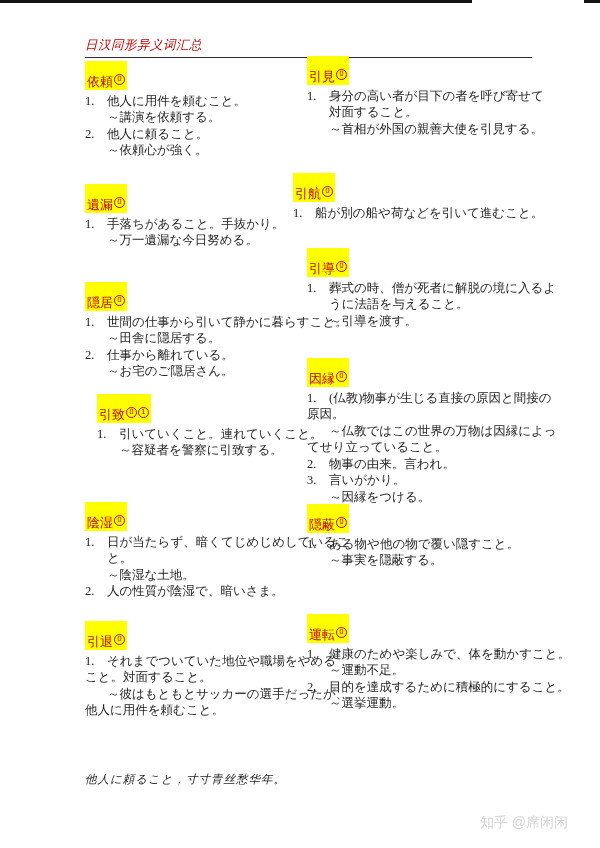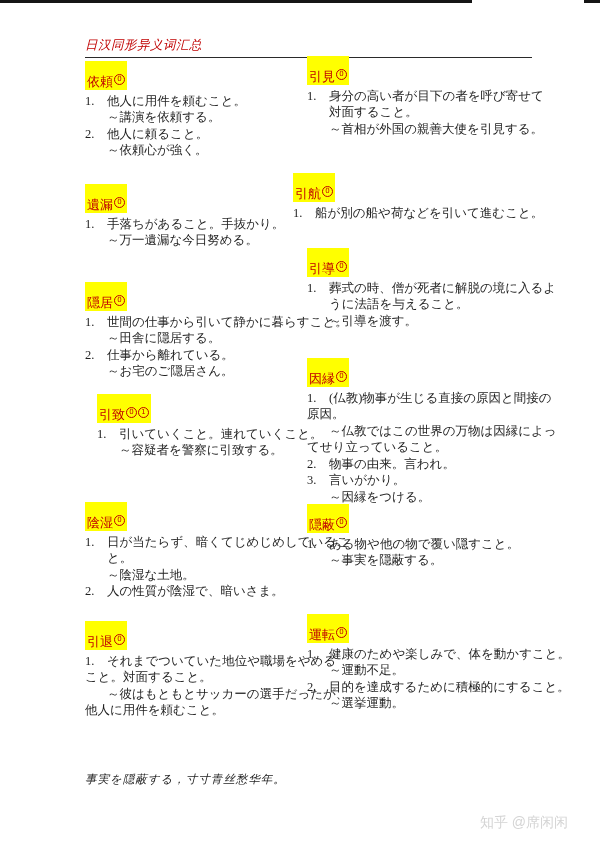--- a/index.html
+++ b/index.html
@@ -134,15 +134,15 @@
       </div>
       <div class="entry" style="left: 307px; top: 627px;">
         <div class="headline"><span class="headword">運転<span class="acc">0</span></span></div>
         <div class="line"><span class="num">1.</span><span class="ltext">健康のためや楽しみで、体を動かすこと。</span></div>
         <div class="line ind1"><span class="ltext">～運動不足。</span></div>
         <div class="line"><span class="num">2.</span><span class="ltext">目的を達成するために積極的にすること。</span></div>
         <div class="line ind1"><span class="ltext">～選挙運動。</span></div>
       </div>
     </div>
 
-  <div class="footer">事実を隠蔽する，寸寸青丝愁华年。</div>
+  <div class="footer">他人に頼ること，寸寸青丝愁华年。</div>
   <div class="watermark">知乎 @席闲闲</div>
 </div>
 
 </body></html>

